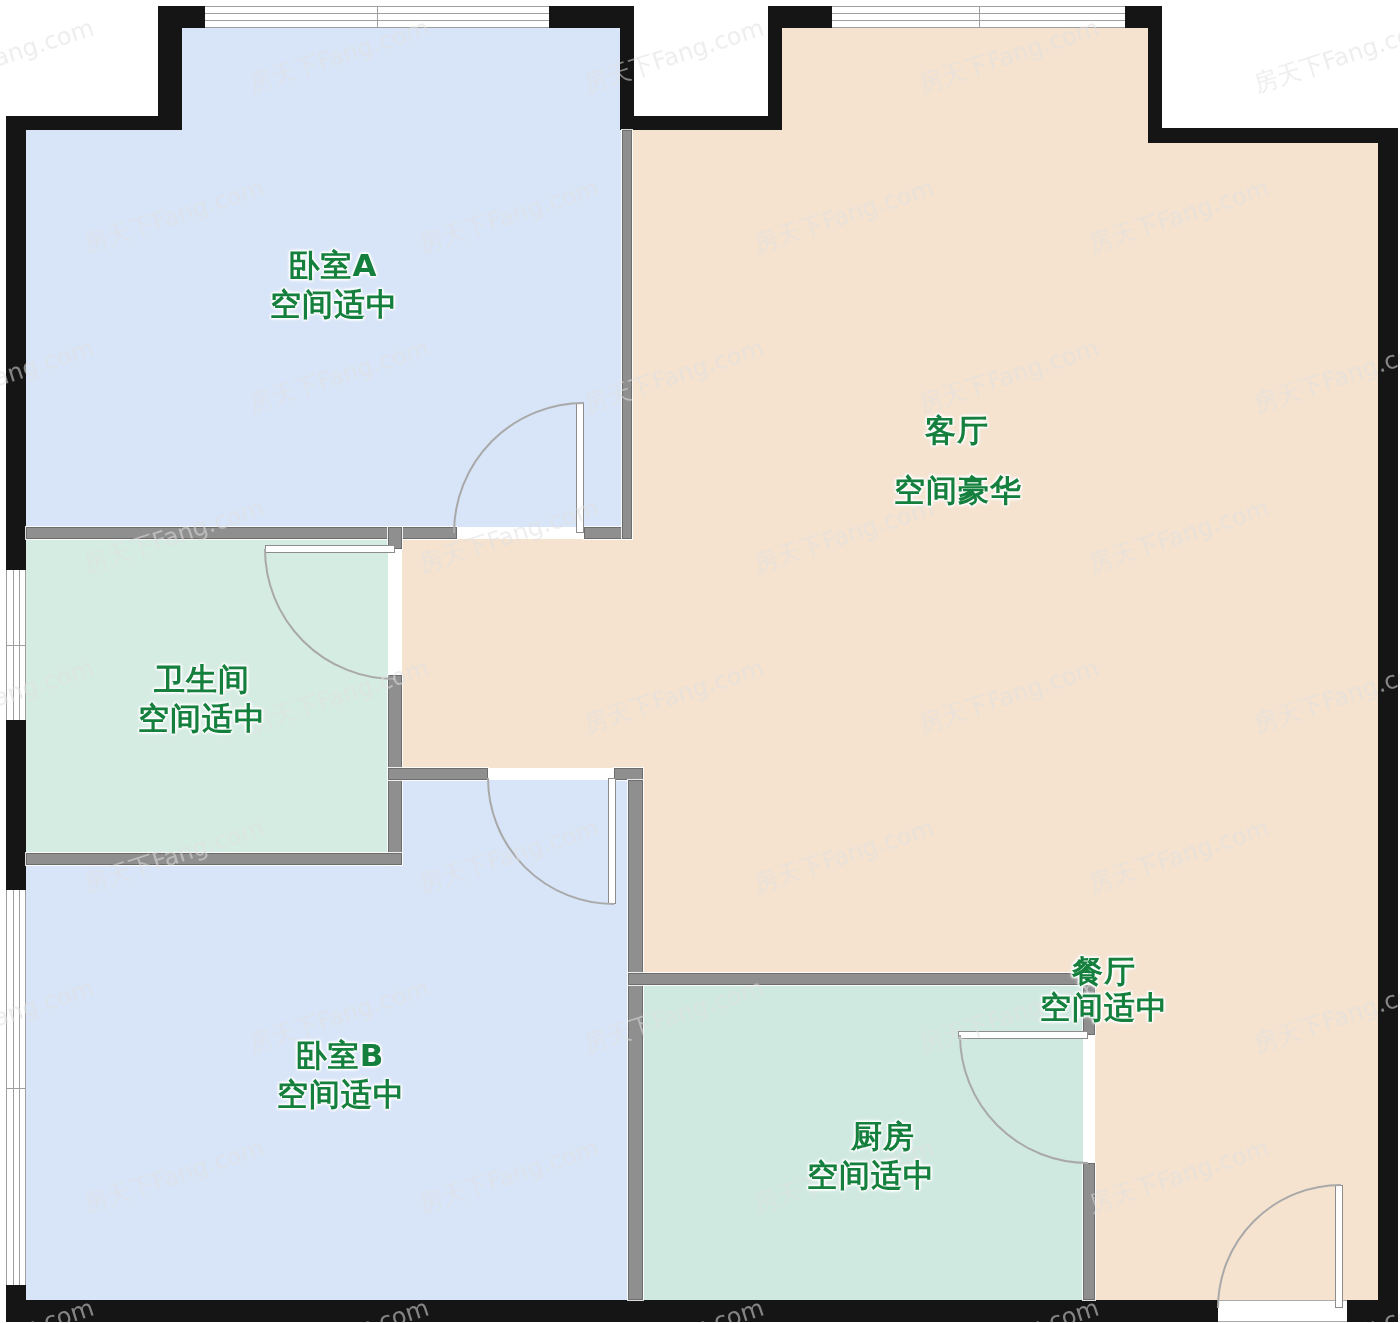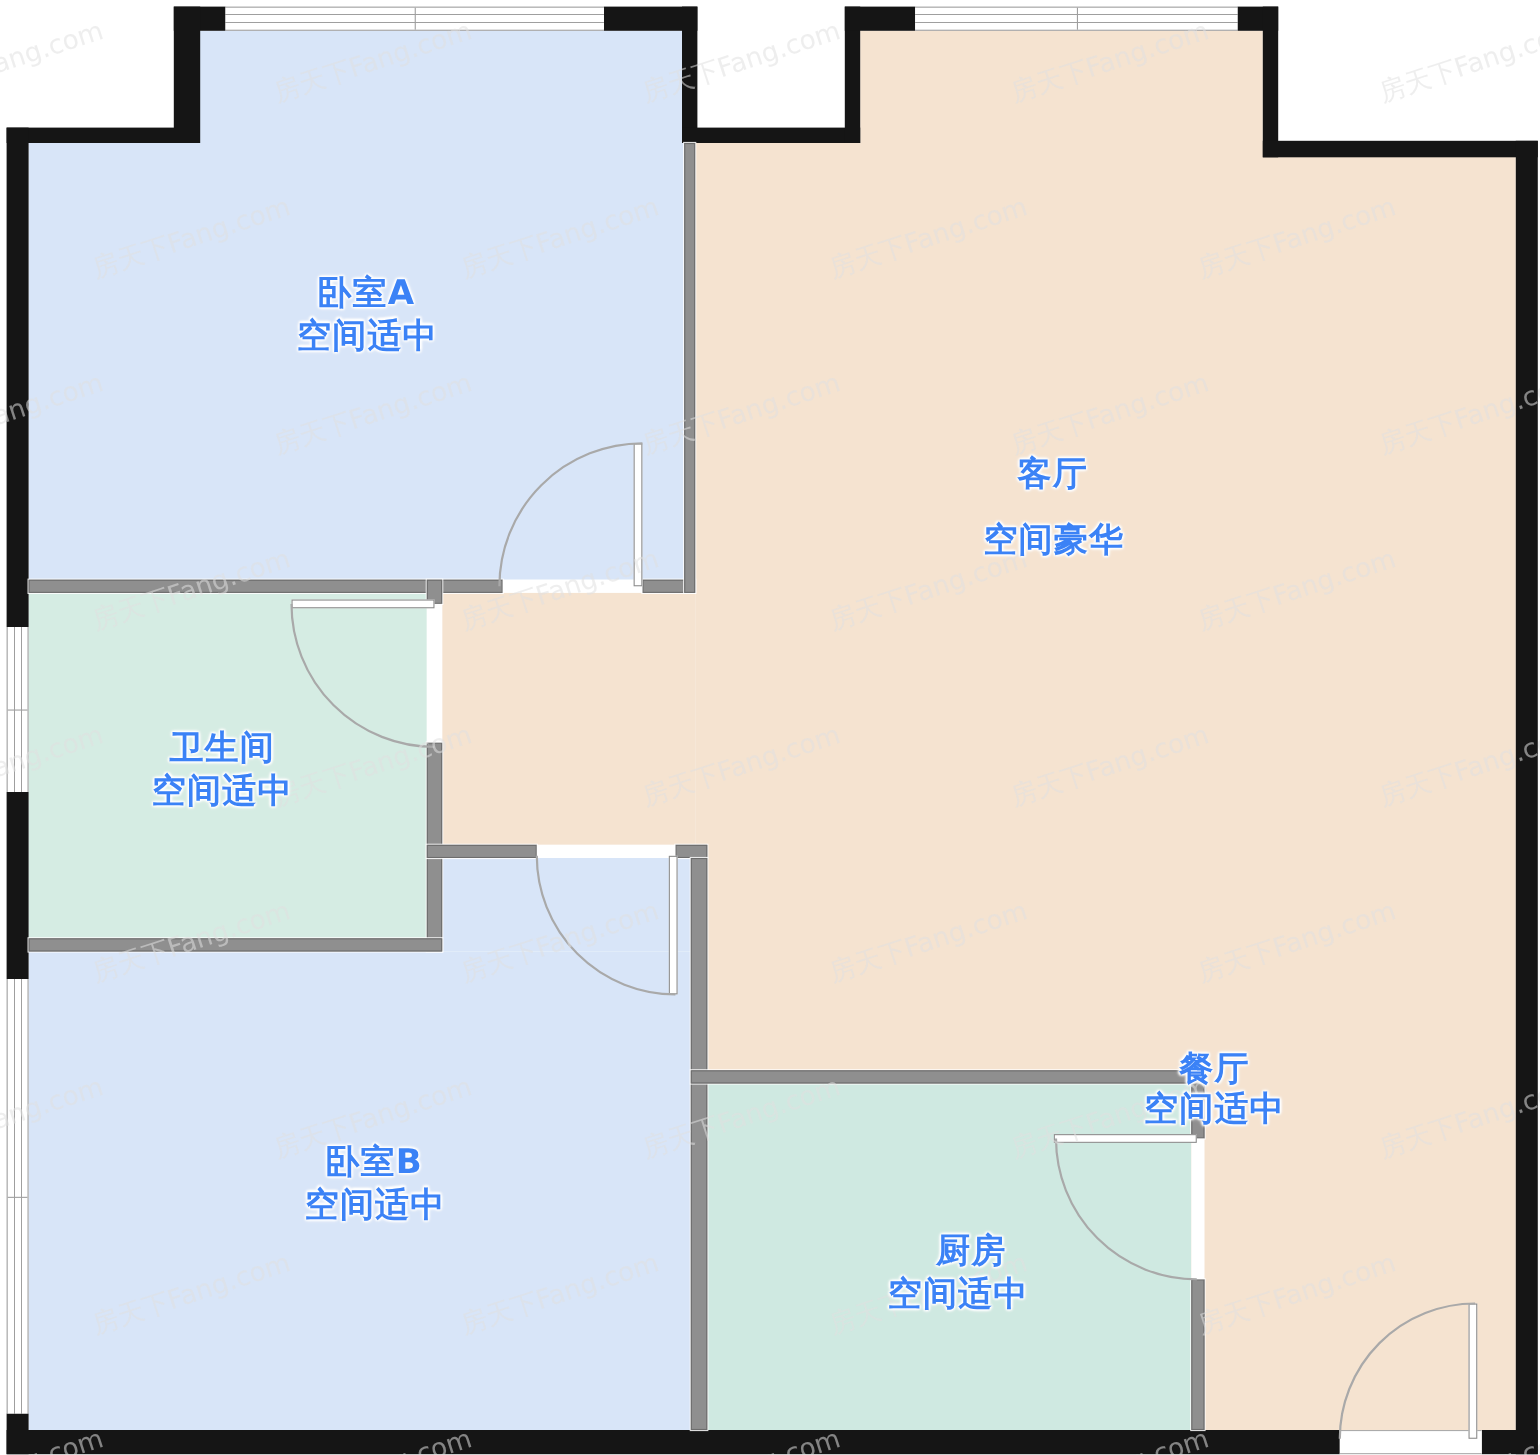--- a/index.html
+++ b/index.html
@@ -39,21 +39,21 @@
     color:rgba(224,224,224,0.55);
     font-size:24px;
     transform:rotate(-18deg);
     white-space:nowrap;
   }
   .room-name,.room-sub{
     position:absolute;z-index:8;
     transform:translate(-50%,-50%);
     font-weight:bold;
     font-size:31px;
-    color:#3b82f6;
+    color:#15803d;
     white-space:nowrap;
     letter-spacing:1px;
     text-shadow:0 0 3px #fff,0 0 5px #fff,1px 1px 2px #fff,-1px -1px 2px #fff,1px -1px 2px #fff,-1px 1px 2px #fff;
   }
 </style>
 </head>
 <body>
 
 <div id="canvas">
 

